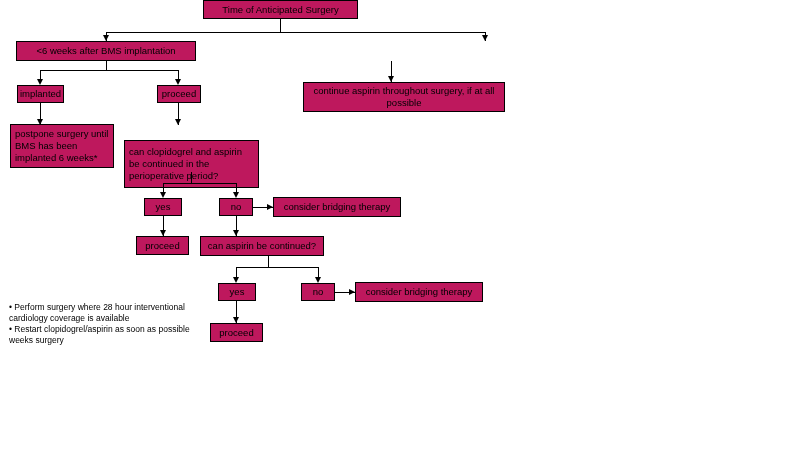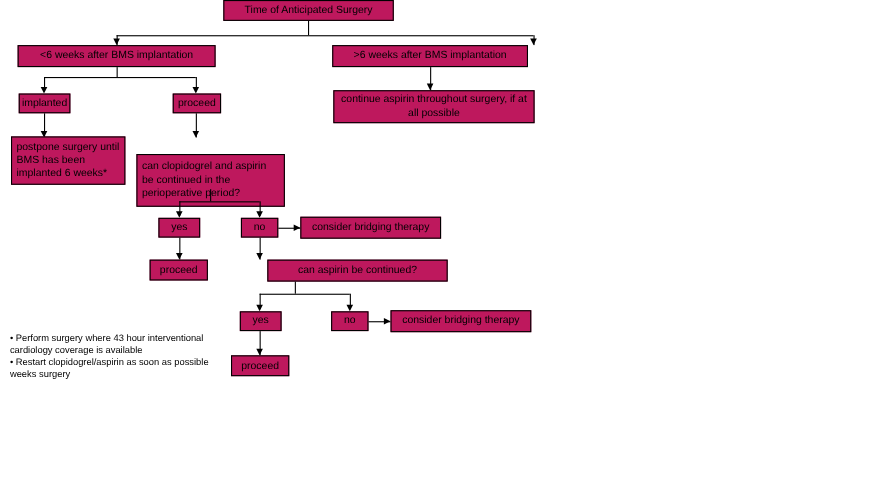--- a/index.html
+++ b/index.html
@@ -76,37 +76,36 @@
   <div class="line hline" style="left:106px; top:32px; width:379px;"></div>
 
   <div class="line vline" style="left:106px; top:32px; height:9px;"></div>
   <div class="arrow down" style="left:103px; top:35px;"></div>
 
   <div class="line vline" style="left:485px; top:32px; height:9px;"></div>
   <div class="arrow down" style="left:482px; top:35px;"></div>
 
   <div class="node" style="left:16px; top:41px; width:180px; height:20px;text-align:right;">&lt;6 weeks after BMS implantation</div>
 
-  <div class="node" style="left:302px; top:41px; width:178px; height:20px;">&gt;6 weeks after BMS implantation</div>
 
   <div class="line vline" style="left:106px; top:61px; height:9px;"></div>
   <div class="line hline" style="left:40px; top:70px; width:138px;"></div>
   <div class="line vline" style="left:40px; top:70px; height:13px;"></div>
   <div class="arrow down" style="left:37px; top:79px;"></div>
   <div class="line vline" style="left:178px; top:70px; height:13px;"></div>
   <div class="arrow down" style="left:175px; top:79px;"></div>
 
   <div class="node" style="left:17px; top:85px; width:47px; height:18px;">implanted</div>
 
   <div class="node" style="left:157px; top:85px; width:44px; height:18px;">proceed</div>
 
   <div class="line vline" style="left:391px; top:61px; height:21px;"></div>
   <div class="arrow down" style="left:388px; top:76px;"></div>
 
-  <div class="node" style="left:303px; top:82px; width:183px; height:30px;">continue aspirin throughout surgery, if at all possible</div>
+  <div class="node" style="left:303px; top:82px; width:202px; height:30px;">continue aspirin throughout surgery, if at all possible</div>
 
   <div class="line vline" style="left:40px; top:103px; height:22px;"></div>
   <div class="arrow down" style="left:37px; top:119px;"></div>
 
   <div class="node left" style="left:10px; top:124px; width:104px; height:44px;">postpone surgery until BMS has been implanted 6 weeks*</div>
 
   <div class="line vline" style="left:178px; top:103px; height:22px;"></div>
   <div class="arrow down" style="left:175px; top:119px;"></div>
 
   <div class="node left" style="left:124px; top:140px; width:135px; height:48px;">can clopidogrel and aspirin be continued in the perioperative period?</div>
@@ -128,21 +127,21 @@
   <div class="node" style="left:273px; top:197px; width:128px; height:20px;">consider bridging therapy</div>
 
   <div class="line vline" style="left:163px; top:216px; height:20px;"></div>
   <div class="arrow down" style="left:160px; top:230px;"></div>
 
   <div class="node" style="left:136px; top:236px; width:53px; height:19px;">proceed</div>
 
   <div class="line vline" style="left:236px; top:216px; height:20px;"></div>
   <div class="arrow down" style="left:233px; top:230px;"></div>
 
-  <div class="node" style="left:200px; top:236px; width:164px; height:20px;margin-left:43px;">can aspirin be continued?</div>
+  <div class="node" style="left:200px; top:236px; width:124px; height:20px;">can aspirin be continued?</div>
 
   <div class="line vline" style="left:268px; top:256px; height:11px;"></div>
   <div class="line hline" style="left:236px; top:267px; width:82px;"></div>
   <div class="line vline" style="left:236px; top:267px; height:14px;"></div>
   <div class="arrow down" style="left:233px; top:277px;"></div>
   <div class="line vline" style="left:318px; top:267px; height:14px;"></div>
   <div class="arrow down" style="left:315px; top:277px;"></div>
 
   <div class="node" style="left:218px; top:283px; width:38px; height:18px;">yes</div>
 
@@ -152,17 +151,17 @@
   <div class="arrow right" style="left:349px; top:289px;"></div>
 
   <div class="node" style="left:355px; top:282px; width:128px; height:20px;">consider bridging therapy</div>
 
   <div class="line vline" style="left:236px; top:301px; height:22px;"></div>
   <div class="arrow down" style="left:233px; top:317px;"></div>
 
   <div class="node" style="left:210px; top:323px; width:53px; height:19px;">proceed</div>
 
   <div class="footnote" style="left:9px; top:302px;">
-    <div>• Perform surgery where 43 hour interventional cardiology coverage is available</div>
+    <div>• Perform surgery where 28 hour interventional cardiology coverage is available</div>
     <div>• Restart clopidogrel/aspirin as soon as possible weeks surgery</div>
   </div>
 
 </div>
 
 </body></html>

